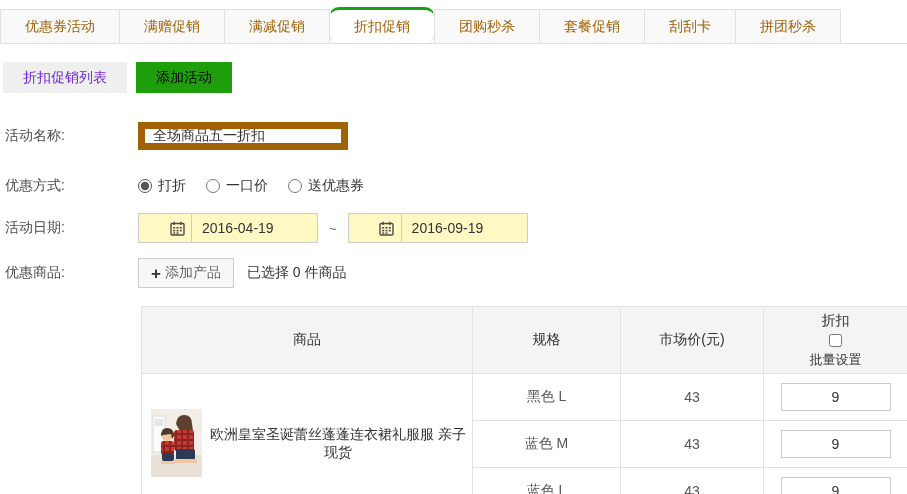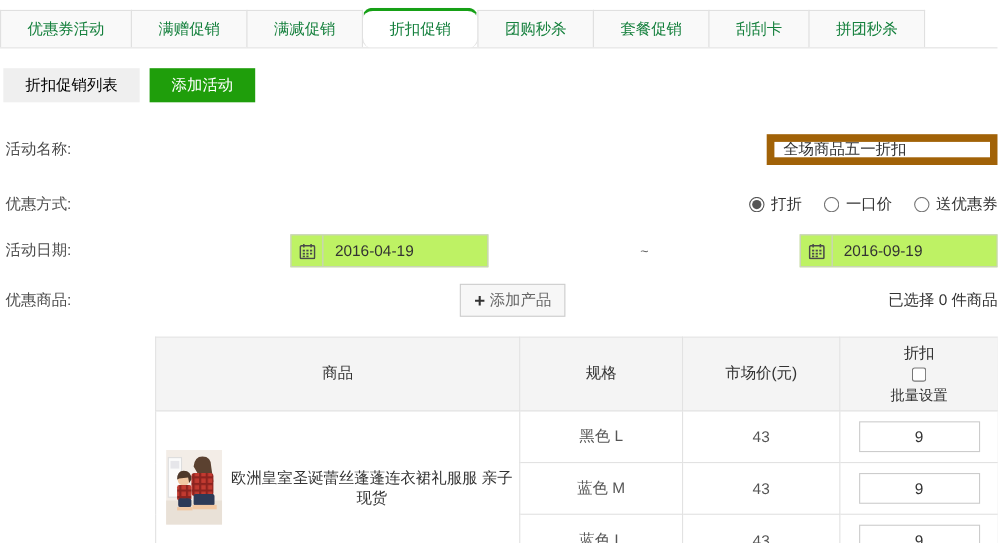--- a/index.html
+++ b/index.html
@@ -3,47 +3,47 @@
 <meta charset="utf-8">
 <style>
   * { margin:0; padding:0; box-sizing:border-box; }
   html,body { width:907px; height:494px; overflow:hidden; background:#fff;
     font-family:"Liberation Sans","DejaVu Sans",sans-serif; color:#333; }
 
   
   .tabbar { display:flex; align-items:flex-end; height:44px;
     border-bottom:1px solid #e0e0e0; overflow:hidden; white-space:nowrap; }
   .tab { flex:0 0 auto; background:#f9f9f9; border:1px solid #e0e0e0; border-bottom:none;
-    height:34px; line-height:33px; padding:0 24px; font-size:14px; color:#15803d;
+    height:34px; line-height:33px; padding:0 24px; font-size:14px; color:#a16207;
     margin-left:-1px; cursor:pointer; }
   .tab:first-child { margin-left:0; }
   .tab.active { background:#fff; border-top:3px solid #16a016; height:37px;
     line-height:32px; margin-bottom:-1px;border-radius:10px; }
 
   
   .subtabs { display:flex; gap:9px; margin:18px 0 0 3px; }
   .subtab { height:31px; line-height:31px; padding:0 20px; background:#efefef;
-    color:#000000; font-size:14px; cursor:pointer; }
-  .subtab.active { background:#1f9e0b; color:#ffffff; }
+    color:#6d28d9; font-size:14px; cursor:pointer; }
+  .subtab.active { background:#1f9e0b; color:#000000; }
 
   
   .form { margin-top:29px; }
-  .form-row { display:flex; align-items:center; padding-left:5px;justify-content:space-between; }
+  .form-row { display:flex; align-items:center; padding-left:5px; }
   .row-name { margin-bottom:27px; }
   .row-method { margin-bottom:18px; }
   .row-date { margin-bottom:15px; }
   .row-goods { margin-bottom:0; }
   .form-label { flex:0 0 133px; font-size:14px; color:#4d4d4d; }
   .text-input { width:210px; height:28px; border:7px solid #a16207; padding:0 8px;
     font-size:14px; color:#333; outline:none; }
   .radio-group { display:flex; align-items:center; gap:20px; }
   .radio-item { display:flex; align-items:center; gap:6px; font-size:14px; cursor:pointer; }
   .radio-item input { width:14px; height:14px; margin:0; accent-color:#555; }
   .datebox { display:flex; align-items:center; width:180px; height:30px;
-    border:1px solid #ccc; background:#bef264; cursor:pointer; }
+    border:1px solid #ccc; background:#fef9c3; cursor:pointer;padding-left:24px; }
   .cal-seg { width:29px; height:28px; border-right:1px solid #ccc;
     display:flex; align-items:center; justify-content:center; }
   .dateval { padding-left:10px; font-size:14px; color:#333; }
   .tilde { margin:0 11px; color:#666; font-size:13px; }
   .add-btn { display:flex; align-items:center; gap:4px; height:30px; padding:0 12px;
     background:#f7f7f7; border:1px solid #ccc; font-size:14px; color:#666; cursor:pointer; }
   .plus { font-weight:bold; color:#333; font-size:17px; line-height:1; }
   .selected-info { margin-left:13px; font-size:14px; color:#333; }
 
   

